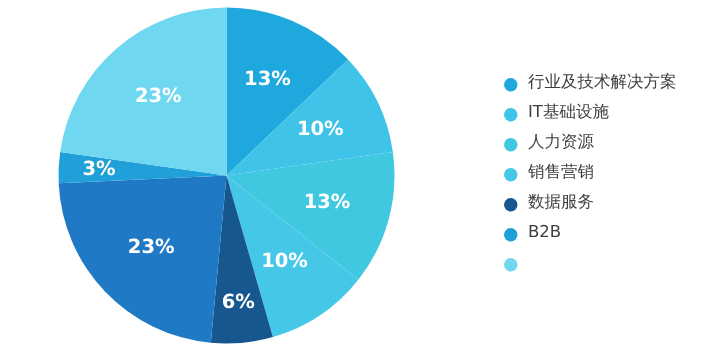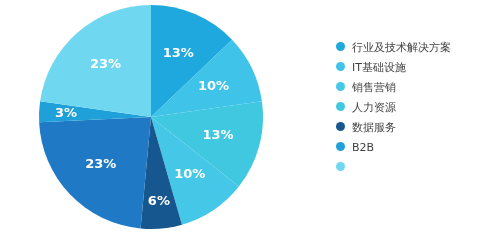--- a/index.html
+++ b/index.html
@@ -40,21 +40,21 @@
     font-family: "DejaVu Sans", "Liberation Sans", sans-serif;
   }
   #legend {
     position: absolute;
     left: 336px;
     top: 42px;
     width: 140px;
   }
   .legend-item {
     display: flex;
-    align-items: flex-start;
+    align-items: flex-end;
     height: 19px;
     margin-bottom: 1px;
   }
   .legend-dot {
     width: 9px;
     height: 9px;
     border-radius: 50%;
     flex: 0 0 auto;
     margin-right: 7px;
   }
@@ -98,26 +98,26 @@
   <div id="legend">
       <div class="legend-item">
         <span class="legend-dot" style="background: rgb(31, 168, 221);"></span>
         <span class="legend-label">行业及技术解决方案</span>
       </div>
       <div class="legend-item">
         <span class="legend-dot" style="background: rgb(63, 195, 232);"></span>
         <span class="legend-label">IT基础设施</span>
       </div>
       <div class="legend-item">
+        <span class="legend-dot" style="background: rgb(63, 200, 224);"></span>
+        <span class="legend-label">人力资源</span>
+      </div>
+      <div class="legend-item">
         <span class="legend-dot" style="background: rgb(69, 200, 232);"></span>
         <span class="legend-label">销售营销</span>
-      </div>
-      <div class="legend-item">
-        <span class="legend-dot" style="background: rgb(63, 200, 224);"></span>
-        <span class="legend-label">人力资源</span>
       </div>
       <div class="legend-item">
         <span class="legend-dot" style="background: rgb(23, 87, 143);"></span>
         <span class="legend-label">数据服务</span>
       </div>
       <div class="legend-item">
         <span class="legend-dot" style="background: rgb(31, 160, 216);"></span>
         <span class="legend-label">B2B</span>
       </div>
       <div class="legend-item">

